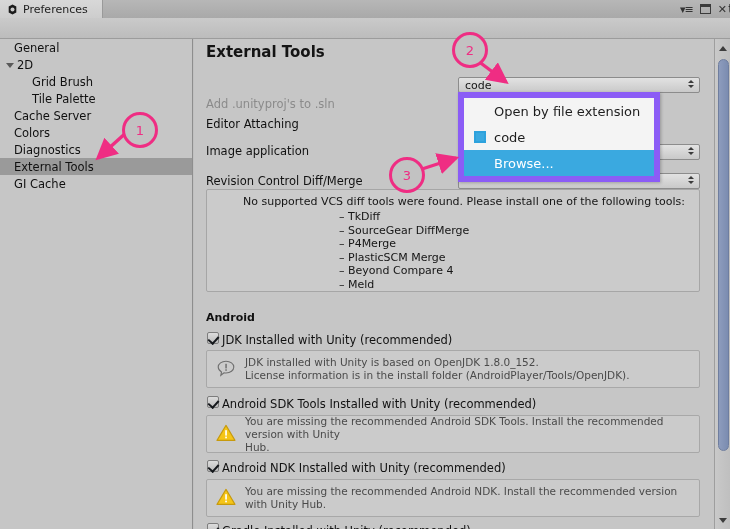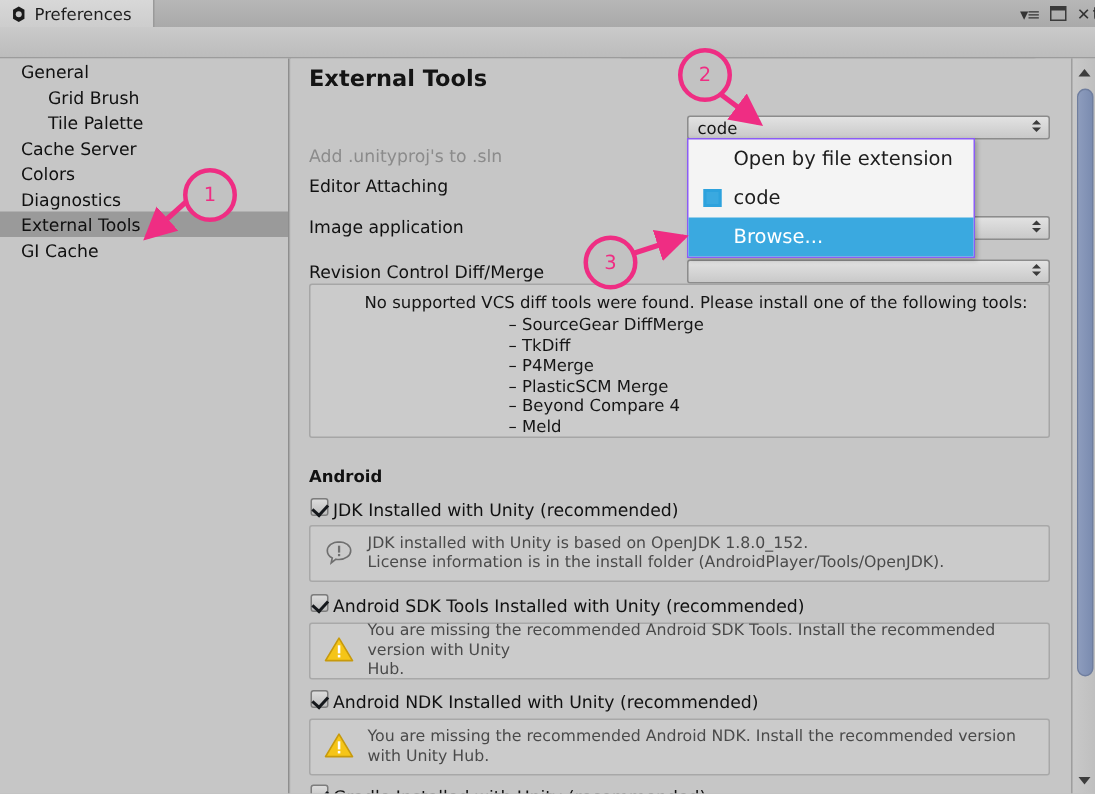--- a/index.html
+++ b/index.html
@@ -67,21 +67,21 @@
     background:linear-gradient(#e2e2e2,#c9c9c9);
     border:1px solid #8c8c8c;border-radius:2px;
     font-size:11px;color:#151515;display:flex;align-items:center;padding-left:6px;}
   .field .updown{position:absolute;right:5px;top:2px;width:6px;height:11px;}
   .field .updown i{display:block;width:0;height:0;margin:0 auto;}
   .field .updown .u{border-left:3px solid transparent;border-right:3px solid transparent;border-bottom:3.5px solid #3b3b3b;}
   .field .updown .d{border-left:3px solid transparent;border-right:3px solid transparent;border-top:3.5px solid #3b3b3b;margin-top:2px;}
 
   
   .popup{position:absolute;left:458px;top:92px;width:190px;
-    background:#f4f4f4;border:1px solid #8b5cf6;box-shadow:1px 1px 3px rgba(0,0,0,.25);z-index:40;}
+    background:#f4f4f4;border:6px solid #8b5cf6;box-shadow:1px 1px 3px rgba(0,0,0,.25);z-index:40;}
   .popup .it{height:26px;display:flex;align-items:center;padding-left:10px;
     font-size:13px;color:#1d1d1d;box-sizing:border-box;}
   .popup .it.hl{background:#3aa9e0;color:#fff;}
   .popup .it .swatch{width:12px;height:12px;border:2px solid #2da2dd;background:#3aa9e0;
     box-sizing:border-box;margin-right:8px;flex:none;}
   .popup .it .pad{width:20px;flex:none;}
   .popup .it .lbl{display:block;}
 
   
   .box{position:absolute;box-sizing:border-box;
@@ -149,20 +149,24 @@
     <div class="search">
       <span class="mag"></span>
       <input type="text" placeholder="" style="">
     </div>
   </div>
 
   <div class="sidebar">
     <div class="tree-item ind0">
       <span class="tx">General</span>
     </div>
+    <div class="tree-item ind1">
+      <span class="arrow open"></span>
+      <span class="tx">2D</span>
+    </div>
     <div class="tree-item ind2">
       <span class="tx">Grid Brush</span>
     </div>
     <div class="tree-item ind2">
       <span class="tx">Tile Palette</span>
     </div>
     <div class="tree-item ind0">
       <span class="tx">Cache Server</span>
     </div>
     <div class="tree-item ind0">
@@ -205,22 +209,22 @@
       <span></span>
       <span class="updown">
           <i class="u"></i>
           <i class="d"></i>
         </span>
     </div>
 
     <div class="box" style="left:12px;top:150px;width:494px;height:103px;">
       <span class="vcs-txt vcs-head">No supported VCS diff tools were found. Please install one of the following tools:</span>
       <ul class="vcs-list">
+        <li>– TkDiff</li>
         <li>– SourceGear DiffMerge</li>
-        <li>– TkDiff</li>
         <li>– P4Merge</li>
         <li>– PlasticSCM Merge</li>
         <li>– Beyond Compare 4</li>
         <li>– Meld</li>
       </ul>
     </div>
 
     <div class="sec-head" style="left:12px;top:272px;">Android</div>
 
     <div class="chk on" style="left:13px;top:293px;"></div>

